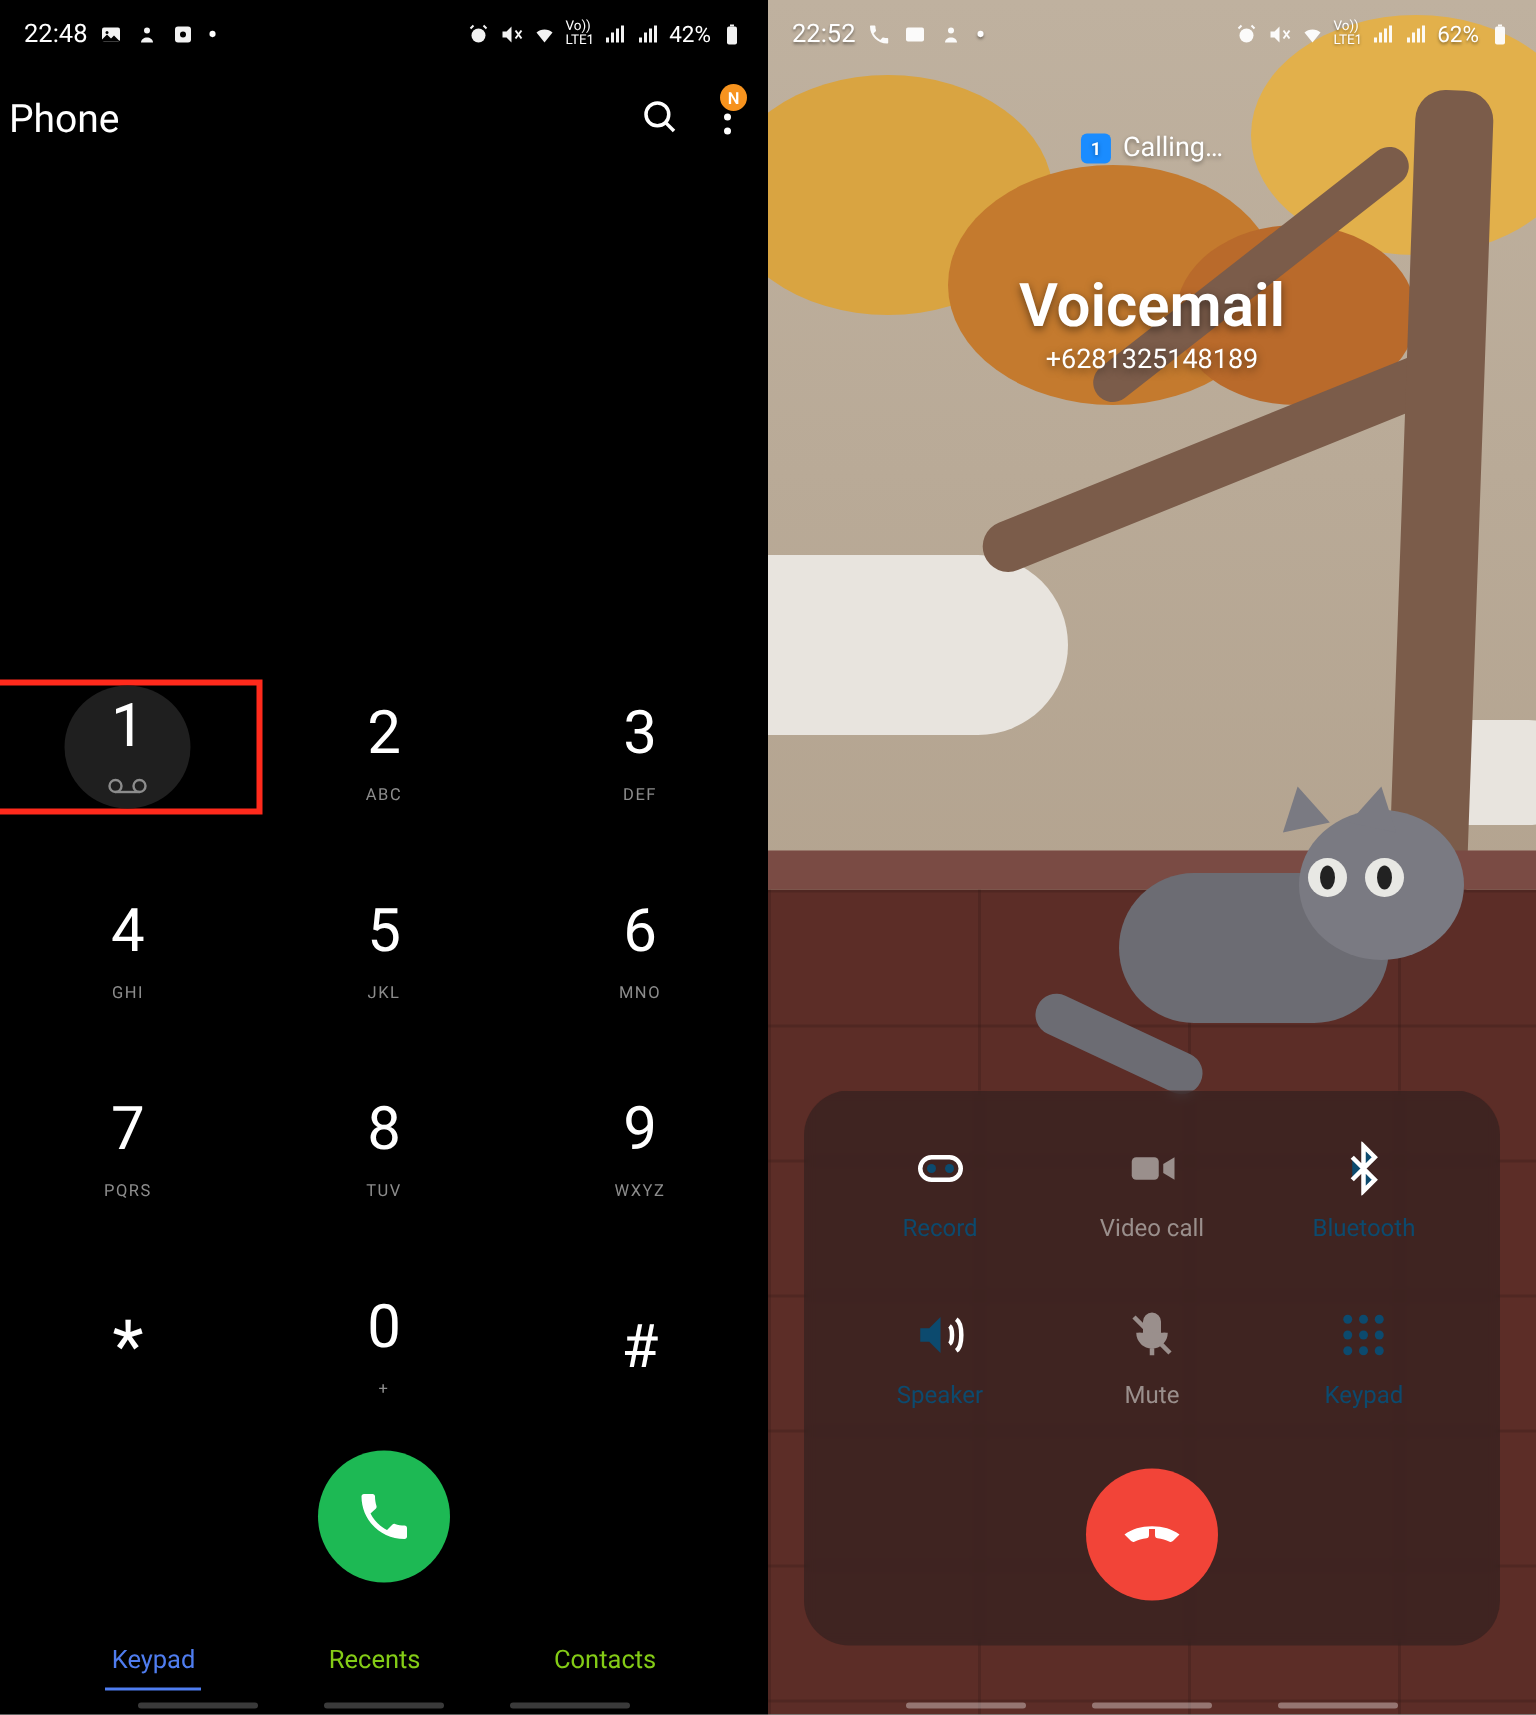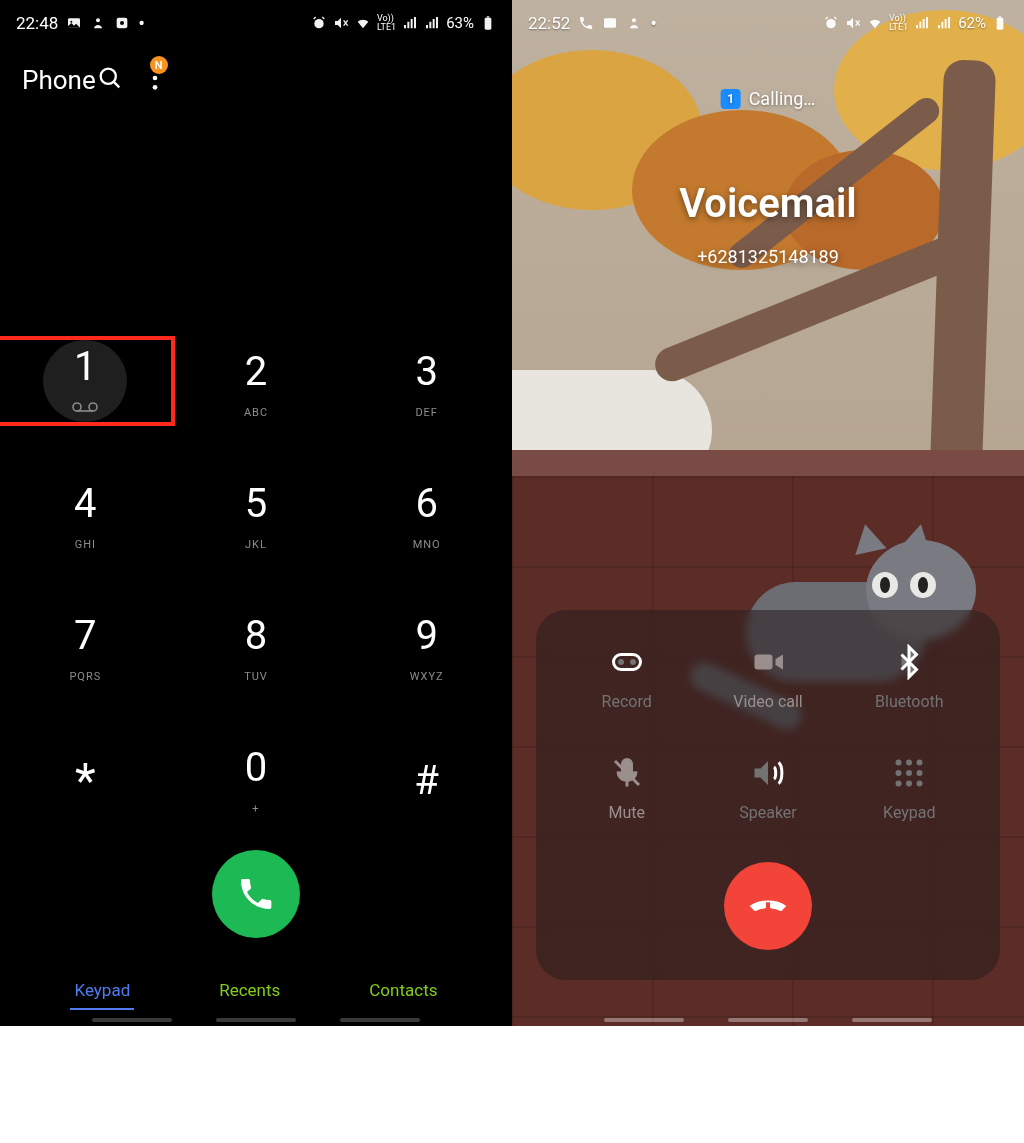--- a/index.html
+++ b/index.html
@@ -6,42 +6,43 @@
   body {
     width: 1024px;
     height: 1143px;
     background: #fff;
     font-family: -apple-system, Roboto, "Segoe UI", Arial, sans-serif;
     display: flex;
     overflow: hidden;
   }
   .phone {
     width: 512px;
-    height: 1026px;
+    height: 1143px;
     position: relative;
     overflow: hidden;
   }
   
   .left { background: #000; color: #fff; }
   .statusbar {
     height: 46px;
     display: flex;
     align-items: center;
     justify-content: space-between;
     padding: 0 16px;
     font-size: 17px;
     color: #fff;
   }
   .statusbar .sb-left { display:flex; align-items:center; gap:8px;}
   .statusbar .sb-right { display:flex; align-items:center; gap:6px; font-size:15px;}
   .sb-icon { width:16px; height:16px; display:inline-block; opacity:.95;}
   .header {
     display: flex;
     align-items: center;
-    padding: 18px 22px 8px 22px;
+    justify-content: space-between;
+    padding: 18px 22px 8px 6px;
   }
   .header .title { font-size: 26px; font-weight: 400; color: #fff;}
   .header .hdr-right { display:flex; align-items:center; gap:26px; position:relative;}
   .badge {
     position:absolute; top:-8px; right:-8px; width:18px; height:18px;
     border-radius:50%; background:#f7931e; color:#fff; font-size:11px;
     display:flex; align-items:center; justify-content:center; font-weight:600;
   }
   .dialpad {
     position: absolute;
@@ -116,35 +117,35 @@
     position:absolute; top:88px; left:50%; transform:translateX(-50%);
     display:flex; align-items:center; gap:8px; color:#fff; font-size:18px;
     text-shadow: 0 1px 3px rgba(0,0,0,.4);
   }
   .sim-badge { width:20px; height:20px; border-radius:4px; background:#1a8cff; color:#fff; font-size:12px; display:flex; align-items:center; justify-content:center; font-weight:700;}
   .call-title {
     position:absolute; top:180px; left:0; right:0; text-align:center; color:#fff;
     text-shadow: 0 2px 6px rgba(0,0,0,.5);
   }
   .call-title .name { font-size:40px; font-weight:600;}
-  .call-title .num { font-size:18px; margin-top:19px; font-weight:400;}
+  .call-title .num { font-size:18px; margin-top:2px; font-weight:400;}
   .call-controls {
     position:absolute; left:24px; right:24px; bottom:46px;
     background: rgba(40,30,30,.55);
     backdrop-filter: blur(4px);
     border-radius:30px;
     padding: 34px 20px 30px 20px;
   }
   .ctrl-grid {
     display:grid; grid-template-columns: repeat(3,1fr);
     row-gap: 44px;
   }
   .ctrl {
     display:flex; flex-direction:column; align-items:center; gap:12px;
-    color:#737373; font-size:16px;
+    color:#0c4a6e; font-size:16px;
   }
   .ctrl.disabled { color:#9a8f8c; }
   .ctrl svg { width:36px; height:36px; fill:currentColor; }
   .end-call {
     margin: 40px auto 0 auto;
     width:88px; height:88px; border-radius:50%; background:#f24438;
     display:flex; align-items:center; justify-content:center;
   }
   .right .statusbar { position:absolute; top:0; left:0; right:0; color:#fff; z-index:5; text-shadow:0 1px 2px rgba(0,0,0,.4);}
   .right .navbar { z-index:6;}
@@ -199,21 +200,21 @@
       <span class="sb-icon"><svg viewBox="0 0 24 24" fill="#fff">
             <path d="M12 20l8-10c-4-4-12-4-16 0z"></path>
           </svg></span>
       <span style="font-size:9px; line-height:1;">Vo))<br>LTE1</span>
       <span class="sb-icon"><svg viewBox="0 0 24 24" fill="#fff">
             <path d="M3 20h3v-5H3zM8 20h3V10H8zM13 20h3V6h-3zM18 20h3V3h-3z"></path>
           </svg></span>
       <span class="sb-icon"><svg viewBox="0 0 24 24" fill="#fff">
             <path d="M3 20h3v-5H3zM8 20h3V10H8zM13 20h3V6h-3zM18 20h3V3h-3z"></path>
           </svg></span>
-      <span>63%</span>
+      <span>42%</span>
       <span class="sb-icon"><svg viewBox="0 0 24 24" fill="#fff">
             <rect x="7" y="4" width="10" height="18" rx="2"></rect>
             <rect x="10" y="2" width="4" height="2"></rect>
           </svg></span>
     </div>
   </div>
 
   <div class="header">
     <div class="title">Phone</div>
     <div class="hdr-right">
@@ -406,33 +407,33 @@
             <path d="M17 10l5-3v10l-5-3z"></path>
           </svg>
         <span>Video call</span>
       </div>
       <div class="ctrl">
         <svg viewBox="0 0 24 24" fill="none" stroke="#fff" stroke-width="2">
             <path d="M7 7l10 10-5 5V2l5 5L7 17"></path>
           </svg>
         <span>Bluetooth</span>
       </div>
+      <div class="ctrl">
+        <svg viewBox="0 0 24 24">
+            <path d="M3 9v6h4l5 5V4L7 9H3z"></path>
+            <path d="M16 8c1.5 1 1.5 7 0 8M19 5c3 2 3 12 0 14" fill="none" stroke="#fff" stroke-width="2"></path>
+          </svg>
+        <span>Speaker</span>
+      </div>
       <div class="ctrl disabled">
         <svg viewBox="0 0 24 24" fill="none" stroke="currentColor" stroke-width="2">
             <rect x="9" y="3" width="6" height="11" rx="3" fill="currentColor"></rect>
             <path d="M6 11a6 6 0 0012 0M12 17v4M4 4l16 16"></path>
           </svg>
         <span>Mute</span>
-      </div>
-      <div class="ctrl">
-        <svg viewBox="0 0 24 24">
-            <path d="M3 9v6h4l5 5V4L7 9H3z"></path>
-            <path d="M16 8c1.5 1 1.5 7 0 8M19 5c3 2 3 12 0 14" fill="none" stroke="#fff" stroke-width="2"></path>
-          </svg>
-        <span>Speaker</span>
       </div>
       <div class="ctrl">
         <svg viewBox="0 0 24 24">
             <circle cx="5" cy="5" r="2"></circle>
             <circle cx="12" cy="5" r="2"></circle>
             <circle cx="19" cy="5" r="2"></circle>
             <circle cx="5" cy="12" r="2"></circle>
             <circle cx="12" cy="12" r="2"></circle>
             <circle cx="19" cy="12" r="2"></circle>
             <circle cx="5" cy="19" r="2"></circle>

